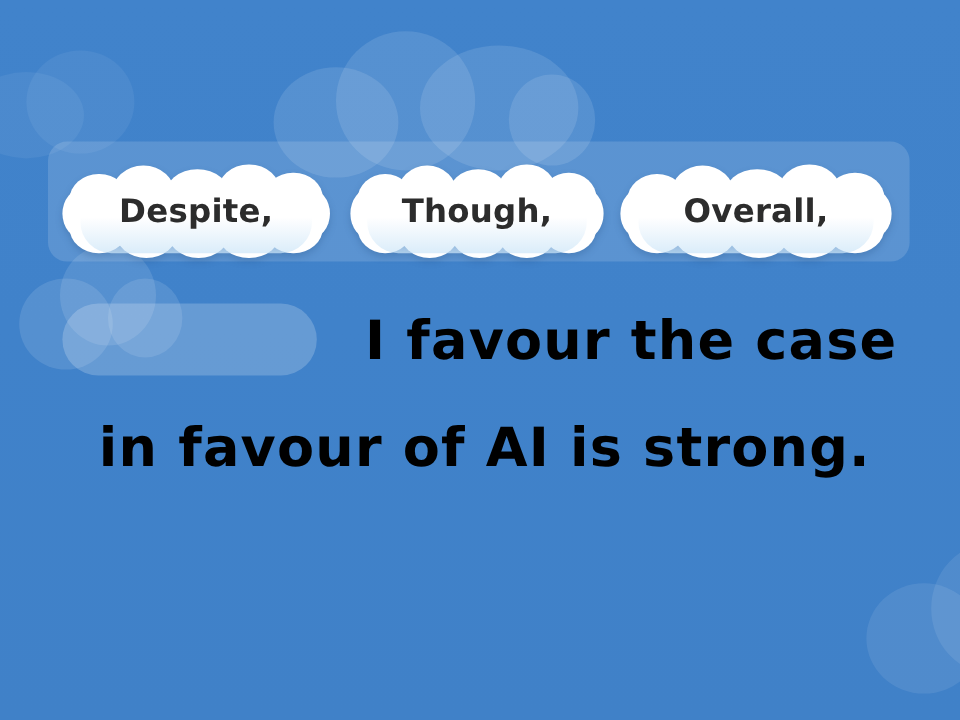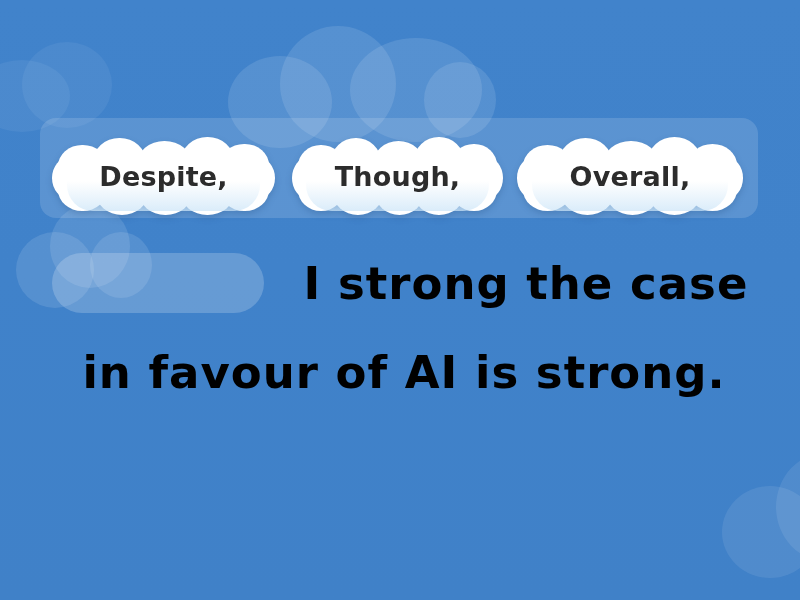--- a/index.html
+++ b/index.html
@@ -285,20 +285,20 @@
         <div class="lobe b5"></div>
       <div class="slab"></div>
       <div class="sheen"></div>
     </div>
     <div class="tile-label">Though,</div>
   </div>
 
   <div id="sentence">
     <div id="sentence-line-1">
       <div class="drop-slot"></div>
-      <div class="sent-text">I strong the case</div>
+      <div class="sent-text">I favour the case</div>
     </div>
     <div id="sentence-line-2">
       <div class="sent-text">in favour of AI is strong.</div>
     </div>
   </div>
 
 </div>
 
 </body></html>

